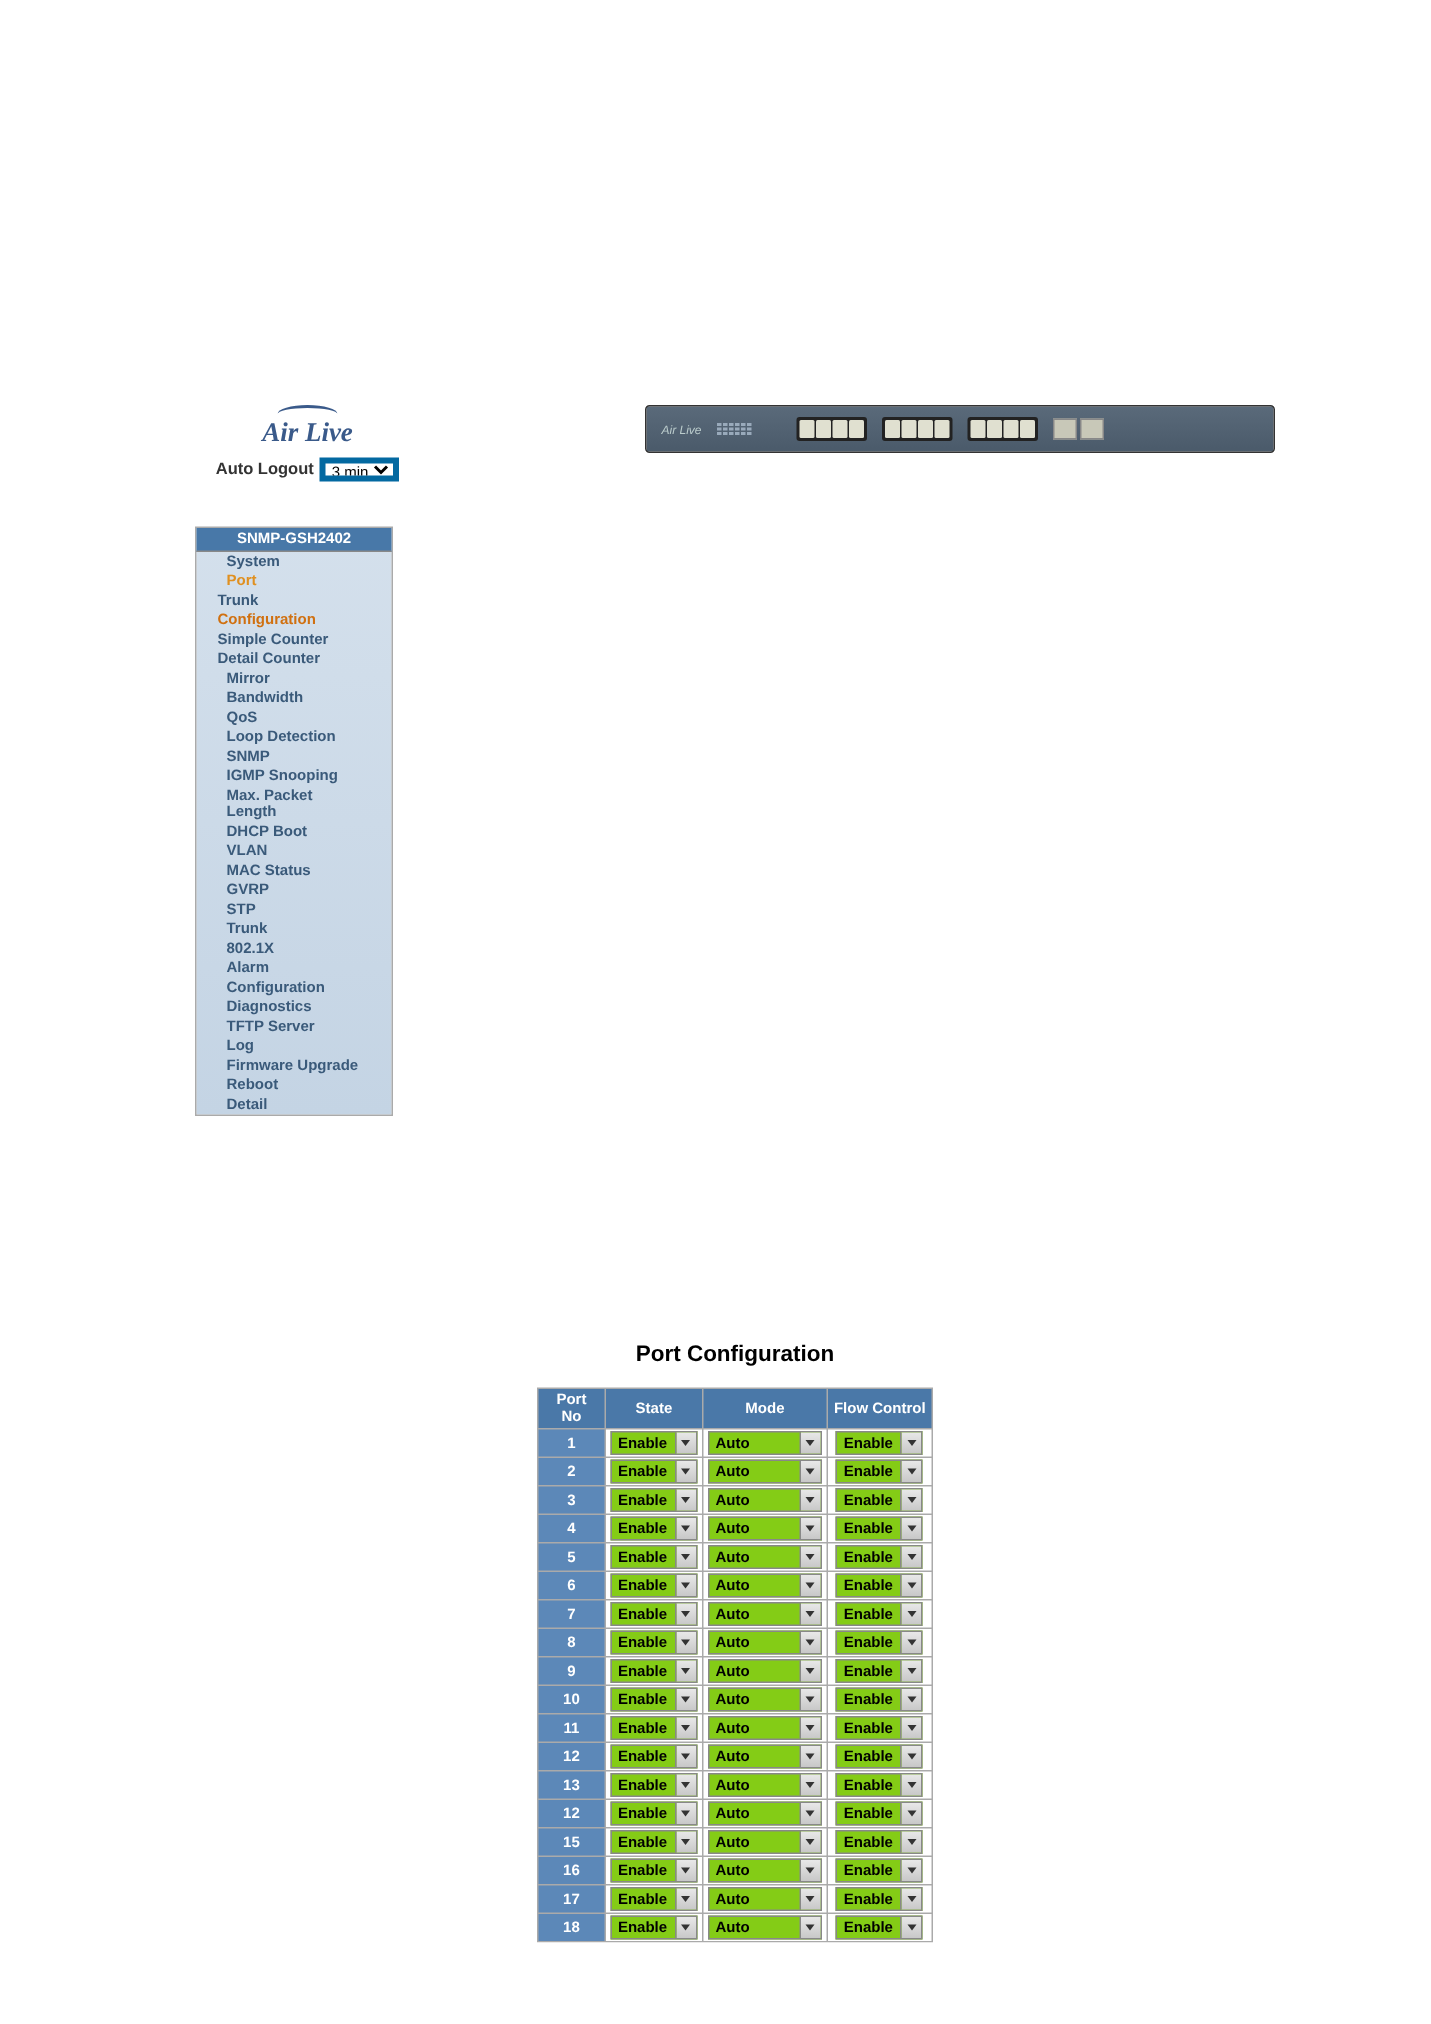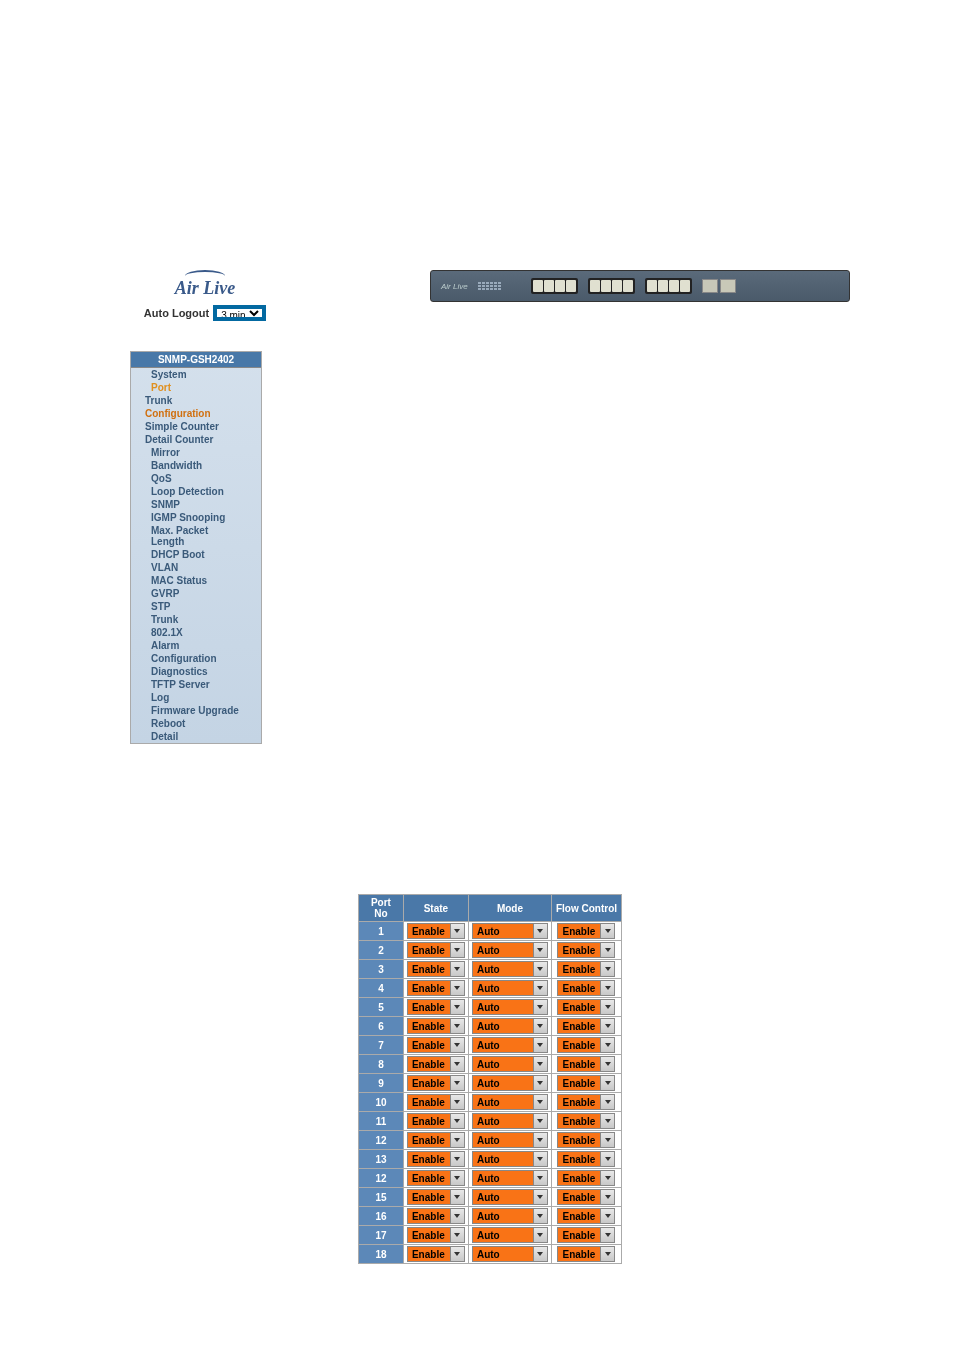--- a/index.html
+++ b/index.html
@@ -174,21 +174,21 @@
     .port-table td.port-no {
       background: #5c88b8;
       color: #fff;
       font-weight: bold;
       width: 38px;
     }
     .cell-select {
       display: inline-flex;
       align-items: center;
       border: 1px solid #888;
-      background: #f97316;
+      background: #84cc16;
       height: 14px;
       font-size: 10px;
     }
     .cell-select .val {
       padding: 0 4px;
       font-weight: bold;
       color: #000;
       text-align: left;
     }
     .cell-select .arrow {
@@ -309,20 +309,21 @@
           <div class="sidebar-item">Diagnostics</div>
           <div class="sidebar-item">TFTP Server</div>
           <div class="sidebar-item">Log</div>
           <div class="sidebar-item">Firmware Upgrade</div>
           <div class="sidebar-item">Reboot</div>
           <div class="sidebar-item">Detail</div>
         </div>
     </div>
 
     <div class="content">
+      <div class="content-title">Port Configuration</div>
       <table class="port-table">
         <thead>
           <tr>
             <th>Port No</th>
             <th>State</th>
             <th>Mode</th>
             <th>Flow Control</th>
           </tr>
         </thead>
         <tbody id="port-rows">

